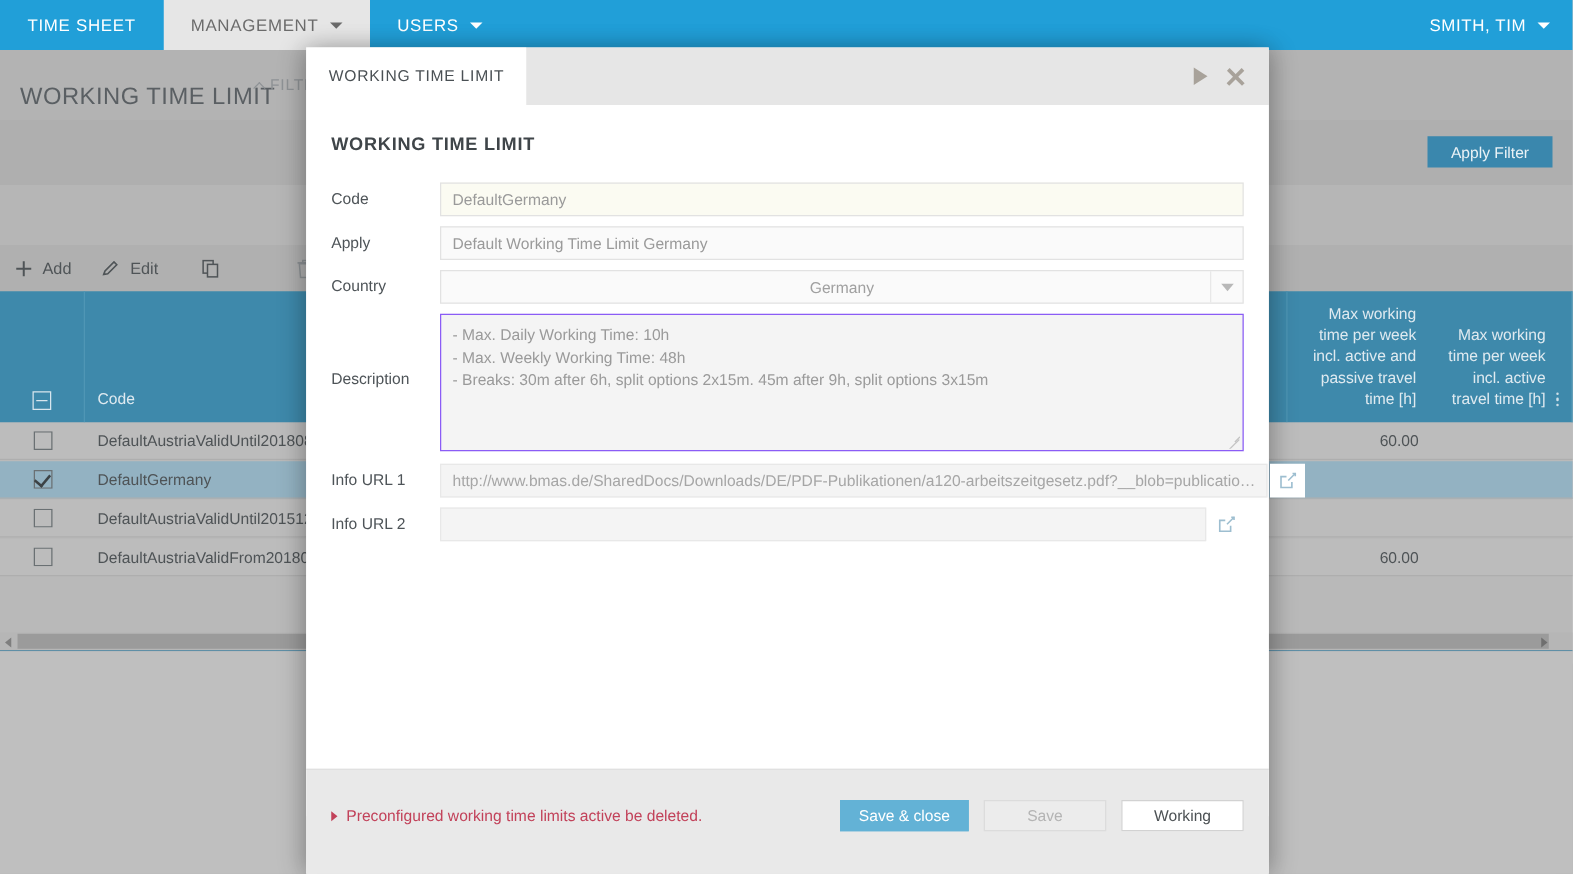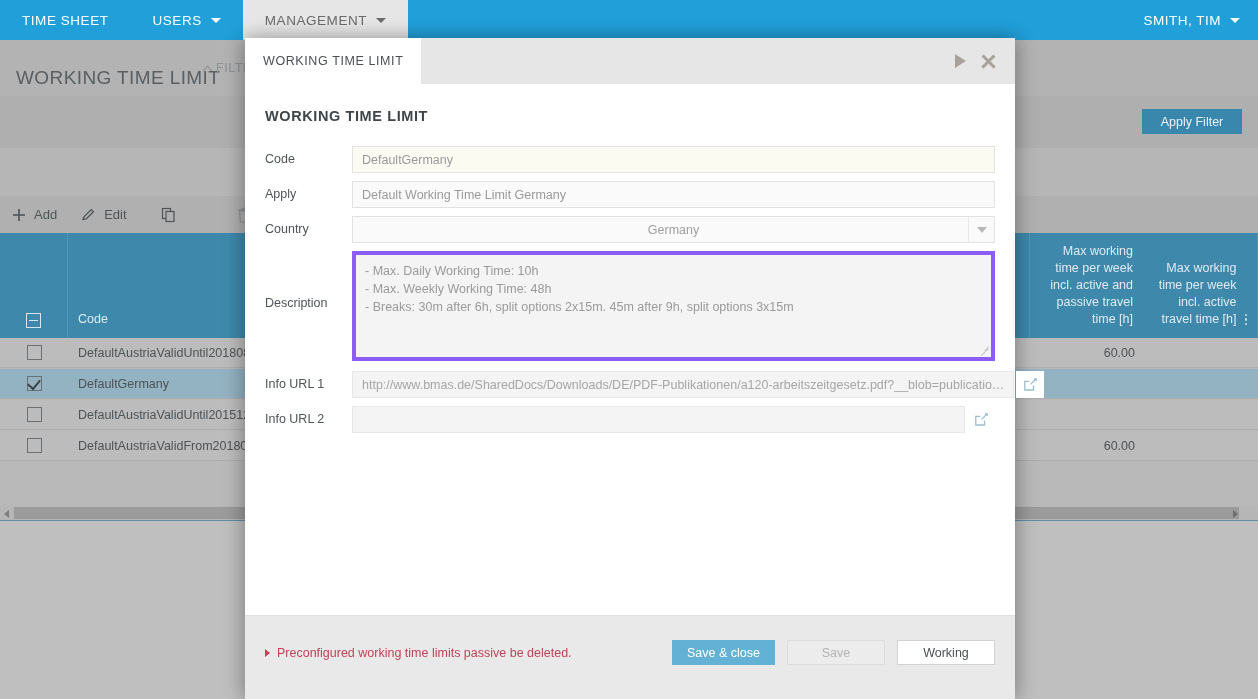--- a/index.html
+++ b/index.html
@@ -322,21 +322,21 @@
   }
   .sel-caret i {
     width: 0; height: 0;
     border-left: 5px solid transparent;
     border-right: 5px solid transparent;
     border-top: 6px solid #b8b8b8;
     display: block;
   }
   .ftextarea {
     width: 100%; height: 110px;
-    border: 4px solid #8b5cf6;
+    border: 1px solid #8b5cf6;
     background: #f4f4f4;
     color: #9a9a9a; font-size: 12.5px;
     padding: 7px 9px;
     line-height: 18px;
     position: relative;
     overflow: hidden;
   }
   .resize-grip {
     position: absolute; right: 2px; bottom: 1px;
     width: 10px; height: 10px;
@@ -402,26 +402,26 @@
   .fbtn.primary { background: #63b2d6; color: #ffffff; border-color: #63b2d6; }
   .fbtn.disabled { background: #ececec; color: #b4b4b4; border-color: #dcdcdc; }
 </style>
 </head>
 <body>
 
 <div id="topnav">
   <div class="nav-item active-tab">
     <span>TIME SHEET</span>
   </div>
+  <div class="nav-item open-tab">
+    <span>MANAGEMENT</span>
+    <span class="caret-down"></span>
+  </div>
   <div class="nav-item">
     <span>USERS</span>
-    <span class="caret-down"></span>
-  </div>
-  <div class="nav-item open-tab">
-    <span>MANAGEMENT</span>
     <span class="caret-down"></span>
   </div>
   <div id="nav-right">
     <span>SMITH, TIM</span>
     <span class="caret-down"></span>
   </div>
 </div>
 
 <div id="page-bg">
 
@@ -622,21 +622,21 @@
             <path d="M10.5 8.6 L10.5 13 L1.8 13 L1.8 4.3 L6.2 4.3" fill="none" stroke="#9dbed0" stroke-width="1.3"></path>
           </svg>
         </div>
       </div>
     </div>
   </div>
 
   <div id="modal-footer">
     <div id="footer-msg">
       <span class="msg-tri"></span>
-      <span>Preconfigured working time limits passive be deleted.</span>
+      <span>Preconfigured working time limits active be deleted.</span>
     </div>
     <div id="footer-btns">
       <button class="fbtn primary">Save &amp; close</button>
       <button class="fbtn disabled">Save</button>
       <button class="fbtn">Working</button>
     </div>
   </div>
 </div>
 
 </body></html>

